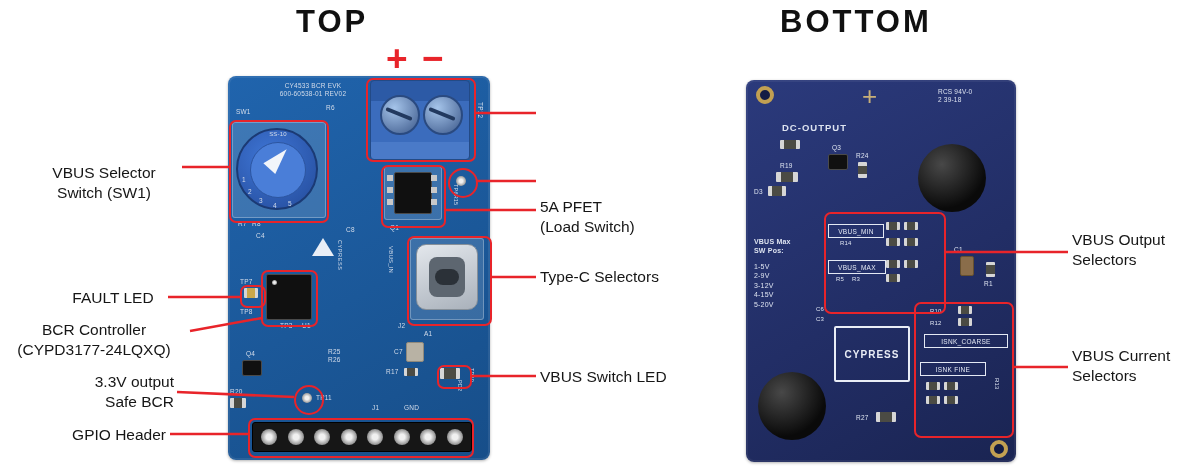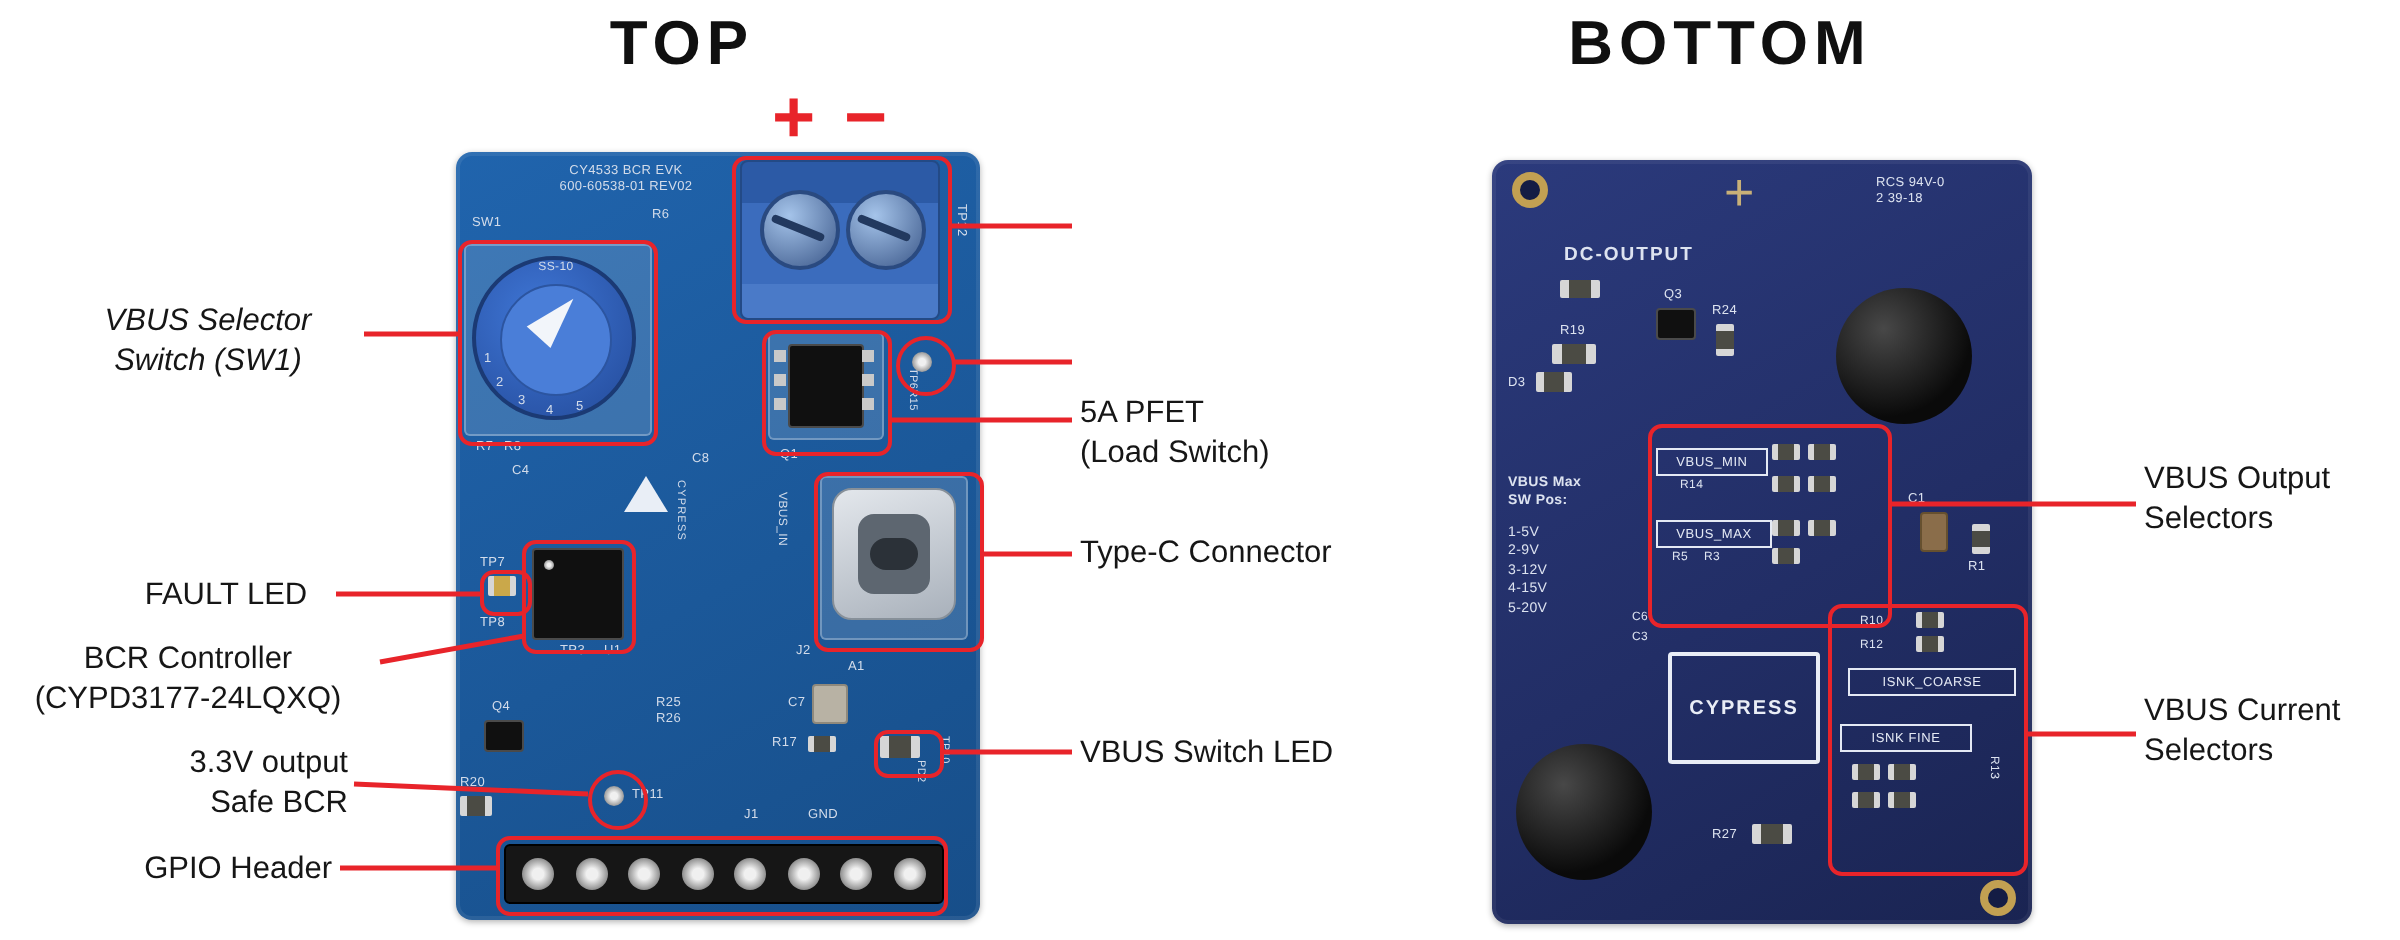--- a/index.html
+++ b/index.html
@@ -1,20 +1,20 @@
 <!DOCTYPE html>
 <html><head>
 <meta charset="utf-8">
 <style>
   html,body { margin:0; padding:0; background:#ffffff; }
   .canvas { position:relative; width:1200px; height:470px; background:#ffffff;
             font-family:"Liberation Sans", sans-serif; overflow:hidden; }
 
   .vtitle { position:absolute; font-size:31px; font-weight:700; letter-spacing:3px;
-            color:#101010; text-align:center; }
+            color:#101010; }
 
   
   #top-board { position:absolute; left:228px; top:76px; width:262px; height:384px;
     border-radius:8px;
     background:linear-gradient(150deg,#2064ad 0%,#1b5899 55%,#174e89 100%);
     box-shadow:inset 0 0 0 2px rgba(255,255,255,.08), 0 1px 3px rgba(0,0,0,.3); }
   #bottom-board { position:absolute; left:746px; top:80px; width:270px; height:382px;
     border-radius:8px;
     background:linear-gradient(150deg,#2b3a7c 0%,#222e66 55%,#1a2452 100%);
     box-shadow:inset 0 0 0 2px rgba(255,255,255,.06), 0 1px 3px rgba(0,0,0,.3); }
@@ -293,32 +293,32 @@
       <line x1="474" y1="113" x2="536" y2="113"></line>
       <line x1="476" y1="181" x2="536" y2="181"></line>
       <line x1="444" y1="210" x2="536" y2="210"></line>
       <line x1="490" y1="277" x2="536" y2="277"></line>
       <line x1="470" y1="376" x2="536" y2="376"></line>
       <line x1="944" y1="252" x2="1068" y2="252"></line>
       <line x1="1012" y1="367" x2="1068" y2="367"></line>
     </g>
   </svg>
 
-  <div class="lbl c" style="left:30px;  top:151px; width:148px;font-style:italic;">VBUS Selector
+  <div class="lbl c" style="left:30px;  top:163px; width:148px;">VBUS Selector
 Switch (SW1)</div>
   <div class="lbl r" style="left:58px;  top:288px; width:110px;text-align:center;">FAULT LED</div>
   <div class="lbl c" style="left:0px;   top:320px; width:188px;">BCR Controller
 (CYPD3177-24LQXQ)</div>
   <div class="lbl r" style="left:52px;  top:372px; width:122px;">3.3V output
 Safe BCR</div>
   <div class="lbl r" style="left:52px;  top:425px; width:114px;">GPIO Header</div>
 
   <div class="lbl" style="left:540px; top:197px; width:170px;">5A PFET
 (Load Switch)</div>
-  <div class="lbl" style="left:540px; top:267px; width:180px;">Type-C Connector</div>
+  <div class="lbl" style="left:540px; top:267px; width:180px;">Type-C Selectors</div>
   <div class="lbl" style="left:540px; top:367px; width:170px;">VBUS Switch LED</div>
 
   <div class="lbl" style="left:1072px; top:230px; width:125px;">VBUS Output
 Selectors</div>
   <div class="lbl" style="left:1072px; top:346px; width:125px;">VBUS Current
 Selectors</div>
 
 </div>
 
 </body></html>

